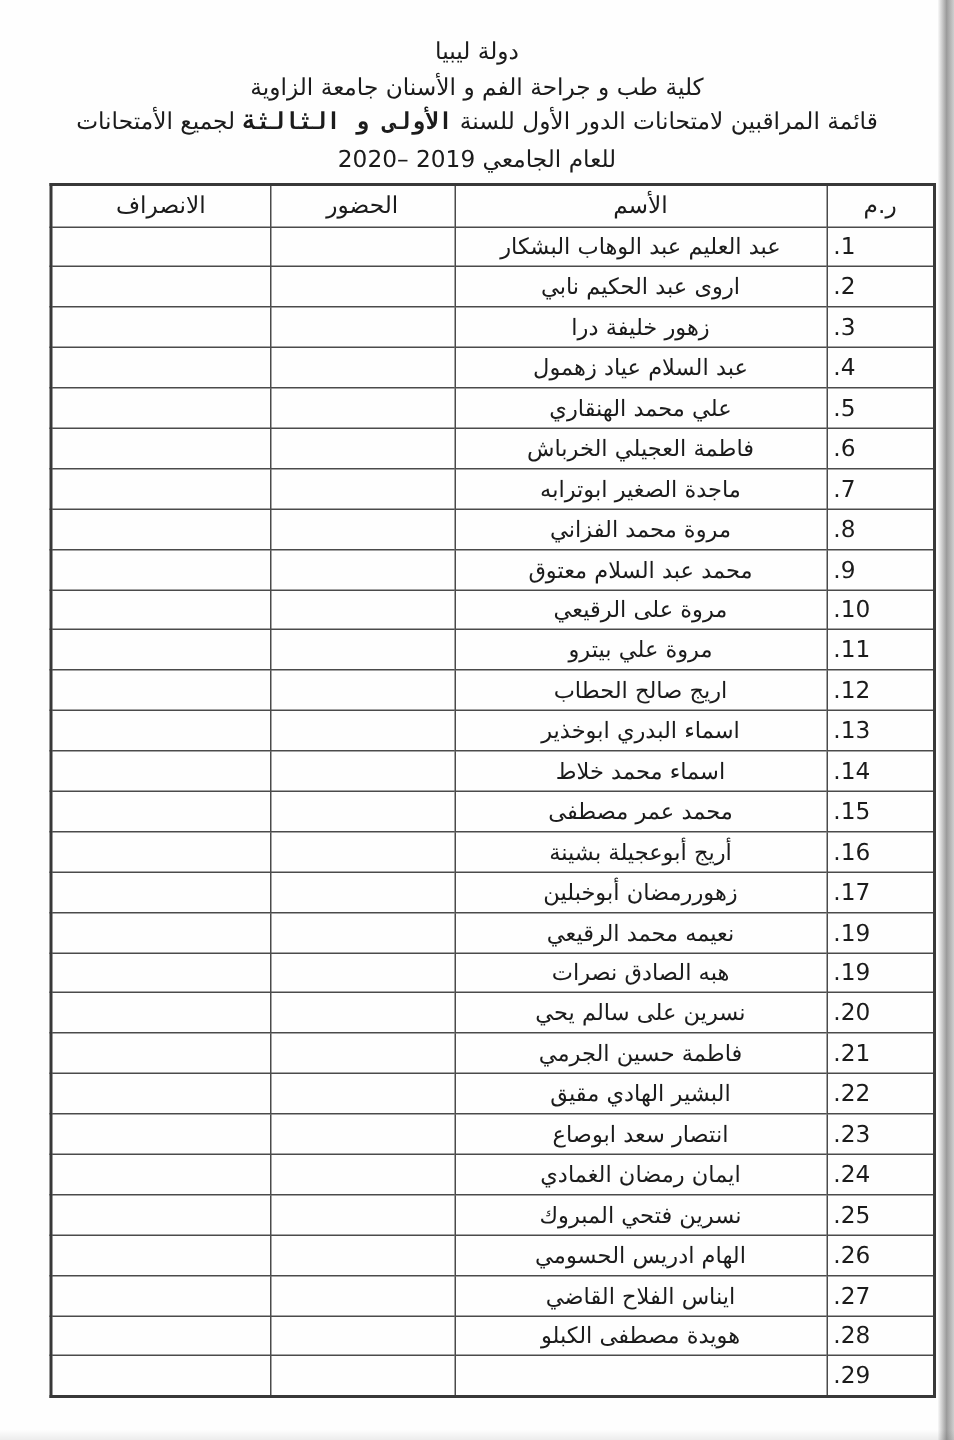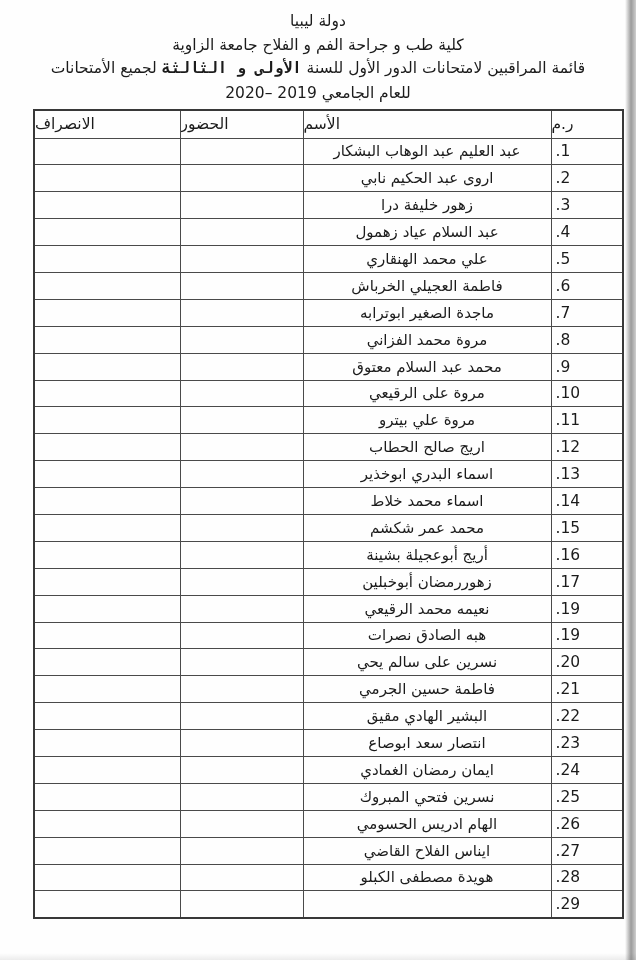--- a/index.html
+++ b/index.html
@@ -24,21 +24,21 @@
   }
   .scan-edge-bottom{
     position:absolute;left:0;bottom:0;width:100%;height:7px;
     background:linear-gradient(to bottom, rgba(0,0,0,0) 0%, rgba(0,0,0,0.07) 100%);
     pointer-events:none;
   }
 
   .doc-header{
     direction:rtl;
     text-align:center;
-    padding-top:10px;
+    padding-top:23px;
     font-size:15.5px;
     line-height:23.5px;
     white-space:nowrap;
   }
   .doc-header .bold-seg{font-weight:bold;font-family:Liberation Mono, monospace;}
 
   table.roster{
     border-collapse:collapse;
     table-layout:fixed;
     width:589px;
@@ -50,40 +50,40 @@
     padding:0;
     vertical-align:middle;
     overflow:hidden;
     white-space:nowrap;
   }
   .roster thead tr{height:28px;}
   .roster tbody tr{height:26.9px;}
   .roster th{
     font-weight:normal;
     font-size:15.5px;
-    text-align:left;
+    text-align:center;
   }
   .roster td{font-size:15px;}
   td.cell-num{
     direction:rtl;        
     text-align:left;
     padding-left:4px;
     font-size:15.5px;
   }
   td.cell-name{text-align:center;margin-top:38px;}
   td.cell-att,td.cell-dep{text-align:center;}
 </style>
 </head>
 <body>
 
 <div class="page">
 
   <div class="doc-header">
     <div>دولة ليبيا</div>
-    <div>كلية طب و جراحة الفم و الفلاح جامعة الزاوية</div>
+    <div>كلية طب و جراحة الفم و الأسنان جامعة الزاوية</div>
     <div><span>قائمة المراقبين لامتحانات الدور الأول للسنة </span><span class="bold-seg">الأولى و الثالثة</span><span> لجميع الأمتحانات</span></div>
     <div>للعام الجامعي 2019 –2020</div>
   </div>
 
   <table class="roster" dir="rtl">
     <colgroup>
       <col style="width:72px">
       <col style="width:248px">
       <col style="width:123px">
       <col style="width:146px">
@@ -176,21 +176,21 @@
           <td class="cell-dep"></td>
         </tr>
         <tr>
           <td class="cell-num">14.</td>
           <td class="cell-name">اسماء محمد خلاط</td>
           <td class="cell-att"></td>
           <td class="cell-dep"></td>
         </tr>
         <tr>
           <td class="cell-num">15.</td>
-          <td class="cell-name">محمد عمر شكشم</td>
+          <td class="cell-name">محمد عمر مصطفى</td>
           <td class="cell-att"></td>
           <td class="cell-dep"></td>
         </tr>
         <tr>
           <td class="cell-num">16.</td>
           <td class="cell-name">أريج أبوعجيلة بشينة</td>
           <td class="cell-att"></td>
           <td class="cell-dep"></td>
         </tr>
         <tr>

